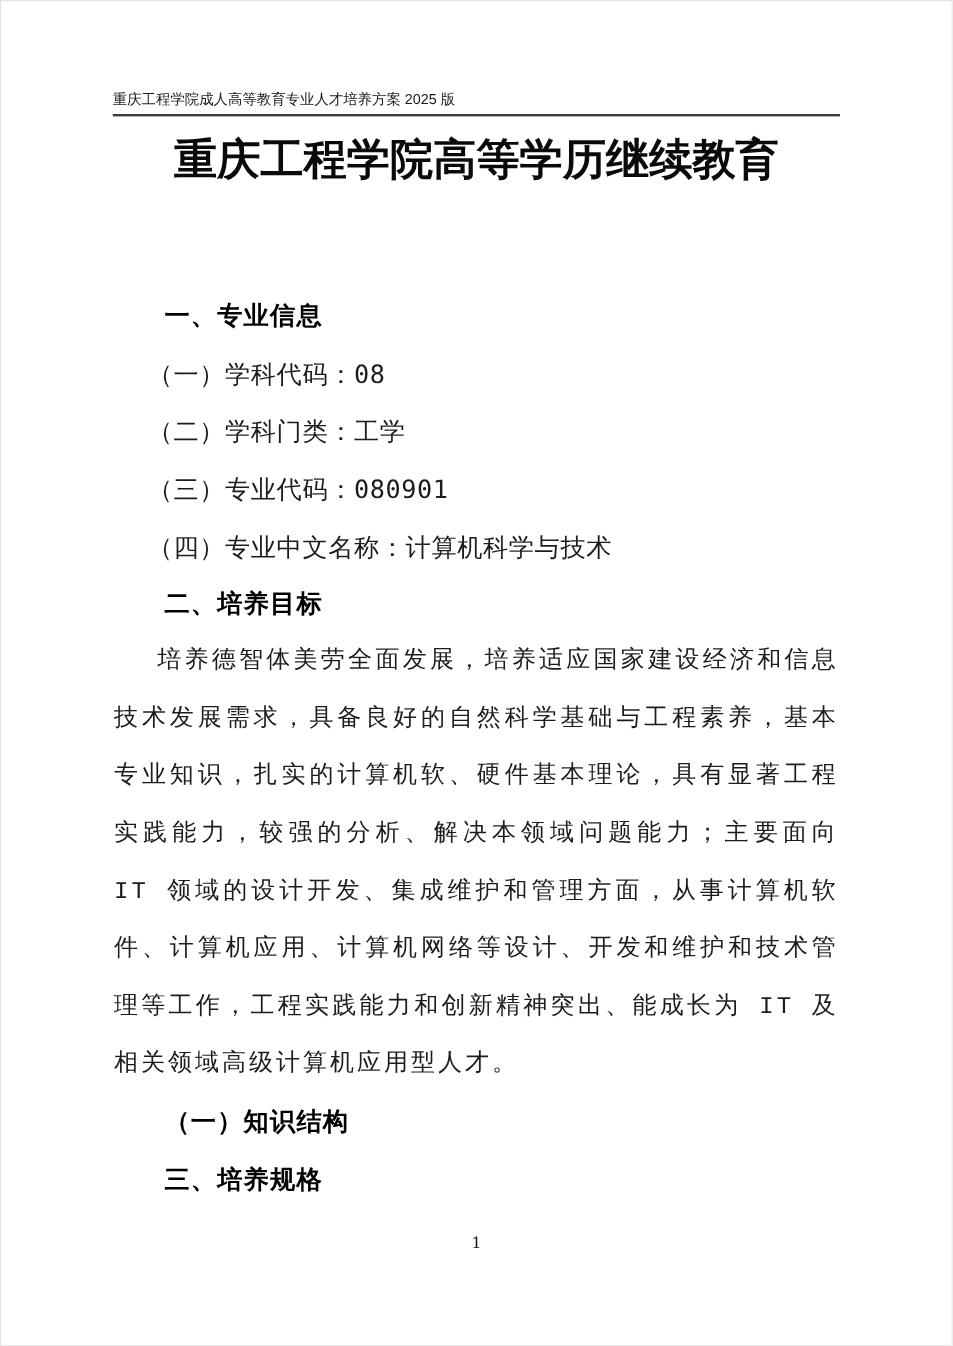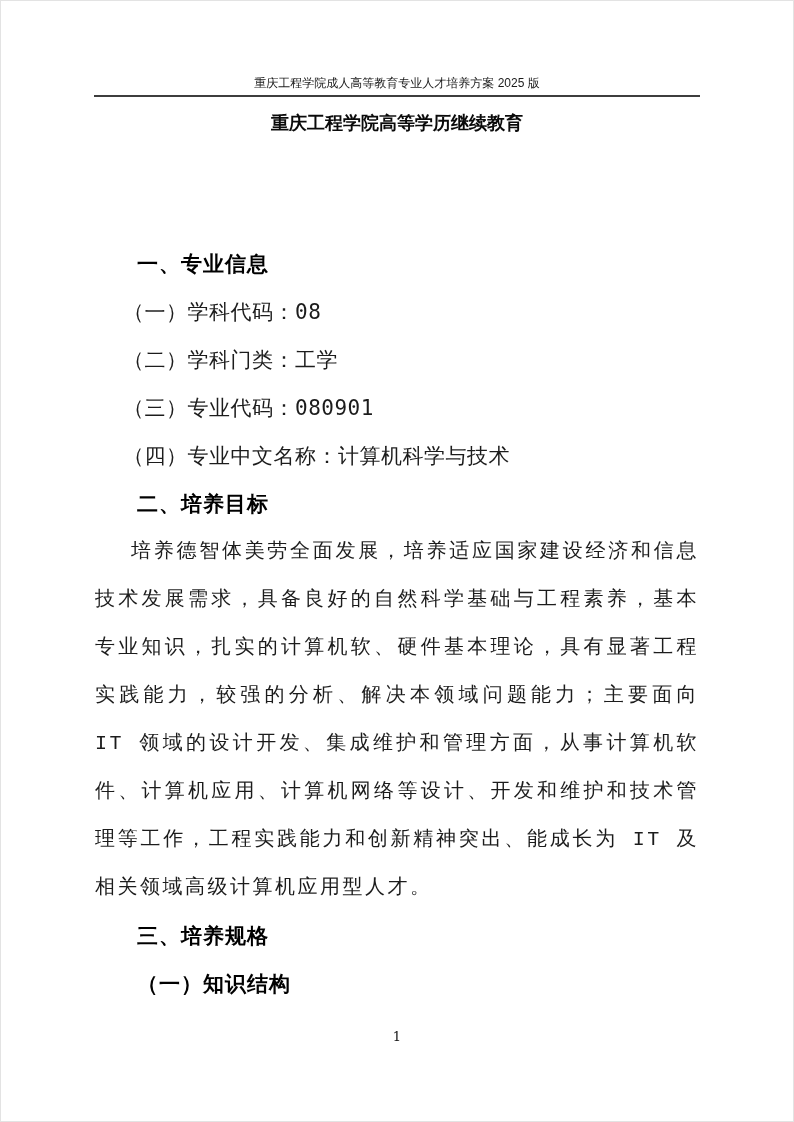--- a/index.html
+++ b/index.html
@@ -18,40 +18,40 @@
   
   .header {
     position: absolute;
     left: 93px;
     right: 93px;
     top: 0;
   }
   .header-text {
     padding-top: 74px;
     padding-bottom: 4px;
-    text-align: center;
+    text-align: left;
     font-family: "Liberation Sans", sans-serif;
     font-size: 12px;
     line-height: 16px;
     color: #1a1a1a;
     border-bottom: 2px solid #3d3d3d;
   }
   
   .titles {
     position: absolute;
     left: 60px;
     right: 60px;
     top: 98px;
   }
   .doc-title {
-    margin: 6px;
+    margin: 16px;
     text-align: center;
     font-family: "DejaVu Serif", serif;
     font-weight: 700;
-    font-size: 18px;
+    font-size: 36px;
     line-height: 36px;
     color: #0a0a0a;
   }
   .doc-title.second { margin-top: 19px; }
   
   .content {
     position: absolute;
     left: 94px;
     right: 94px;
     top: 239px;
@@ -117,23 +117,23 @@
 
     <div class="info-item">（一）学科代码：08</div>
     <div class="info-item">（二）学科门类：工学</div>
     <div class="info-item">（三）专业代码：080901</div>
     <div class="info-item">（四）专业中文名称：计算机科学与技术</div>
 
     <h2 class="sec-heading">二、培养目标</h2>
 
     <p class="body-para">培养德智体美劳全面发展，培养适应国家建设经济和信息技术发展需求，具备良好的自然科学基础与工程素养，基本专业知识，扎实的计算机软、硬件基本理论，具有显著工程实践能力，较强的分析、解决本领域问题能力；主要面向 IT 领域的设计开发、集成维护和管理方面，从事计算机软件、计算机应用、计算机网络等设计、开发和维护和技术管理等工作，工程实践能力和创新精神突出、能成长为 IT 及相关领域高级计算机应用型人才。</p>
 
+    <h2 class="sec-heading">（一）知识结构</h2>
+
     <h2 class="sec-heading">三、培养规格</h2>
-
-    <h2 class="sec-heading">（一）知识结构</h2>
 
   </div>
 
   <div class="footer">
     <span>1</span>
   </div>
 
 </div>
 
 </body></html>

